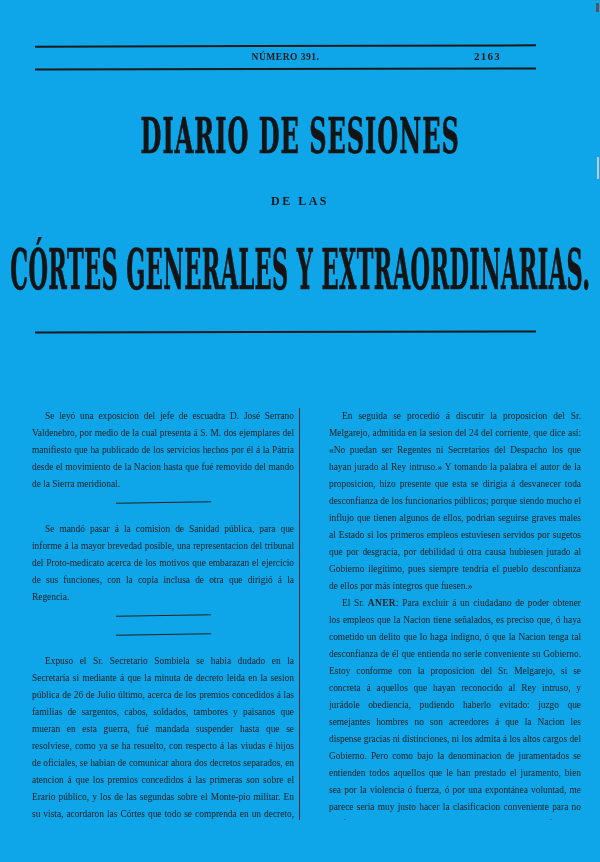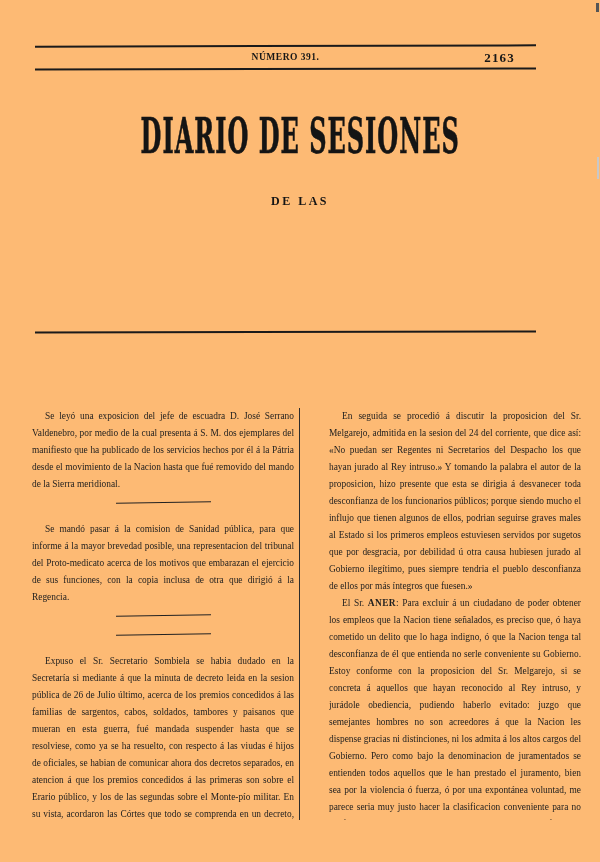--- a/index.html
+++ b/index.html
@@ -1,32 +1,32 @@
 <!DOCTYPE html>
 <html lang="es"><head>
 <meta charset="utf-8">
 <style>
   html,body{margin:0;padding:0;background:#e8e8e8;}
   #page{
-    position:relative;width:600px;height:862px;background:#fdba74;
+    position:relative;width:600px;height:862px;background:#0ea5e9;
     overflow:hidden;font-family:"Liberation Serif",serif;color:#1e1e1e;
     margin:0 auto;
   }
   
   .rule{position:absolute;background:#1a1a1a;}
   .rule-top-a{left:35px;top:45px;width:501px;height:2px;transform:rotate(-0.15deg);}
   .rule-top-b{left:35px;top:68px;width:501px;height:2px;transform:rotate(-0.1deg);}
   .rule-mid{left:35px;top:331px;width:501px;height:2px;transform:rotate(-0.1deg);}
   .issue{
     position:absolute;left:35px;top:52px;width:501px;text-align:center;
     font-size:9.5px;font-weight:bold;letter-spacing:0.5px;color:#171717;
   }
   .pagenum{
-    position:absolute;left:460px;top:50px;width:55px;text-align:right;
-    font-size:13px;font-weight:bold;letter-spacing:1.2px;color:#171717;
+    position:absolute;left:460px;top:50px;width:55px;text-align:center;
+    font-size:11px;font-weight:bold;letter-spacing:1.2px;color:#171717;
   }
   
   .mast{position:absolute;left:0;width:600px;display:flex;justify-content:center;}
   .mast span{
     font-family:"DejaVu Serif",serif;font-weight:bold;color:#141414;
     white-space:nowrap;-webkit-text-stroke:0.7px #141414;
   }
   .mast-title{top:108px;}
   .mast-title span{font-size:48px;letter-spacing:2px;transform:scaleX(0.50);}
   .mast-connector{top:194px;}
@@ -70,20 +70,23 @@
   <div class="issue">NÚMERO 391.</div>
   <div class="pagenum">2163</div>
   <div class="rule rule-top-b"></div>
 
   <div class="mast mast-title">
     <span>DIARIO DE SESIONES</span>
   </div>
   <div class="mast mast-connector">
     <span>DE LAS</span>
   </div>
+  <div class="mast mast-subtitle">
+    <span>CÓRTES GENERALES Y EXTRAORDINARIAS.</span>
+  </div>
 
   <div class="rule rule-mid"></div>
 
 
   <div class="divider"></div>
 
   <div class="col col-left">
     <p><span>Se leyó una exposicion del jefe de escuadra D. José Serrano Valdenebro, por medio de la cual presenta á S. M. dos ejemplares del manifiesto que ha publicado de los servicios hechos por él á la Pátria desde el movimiento de la Nacion hasta que fué removido del mando de la Sierra meridional.</span></p>
     <hr class="sep">
     <p><span>Se mandó pasar á la comision de Sanidad pública, para que informe á la mayor brevedad posible, una representacion del tribunal del Proto-medicato acerca de los motivos que embarazan el ejercicio de sus funciones, con la copia inclusa de otra que dirigió á la Regencia.</span></p>

